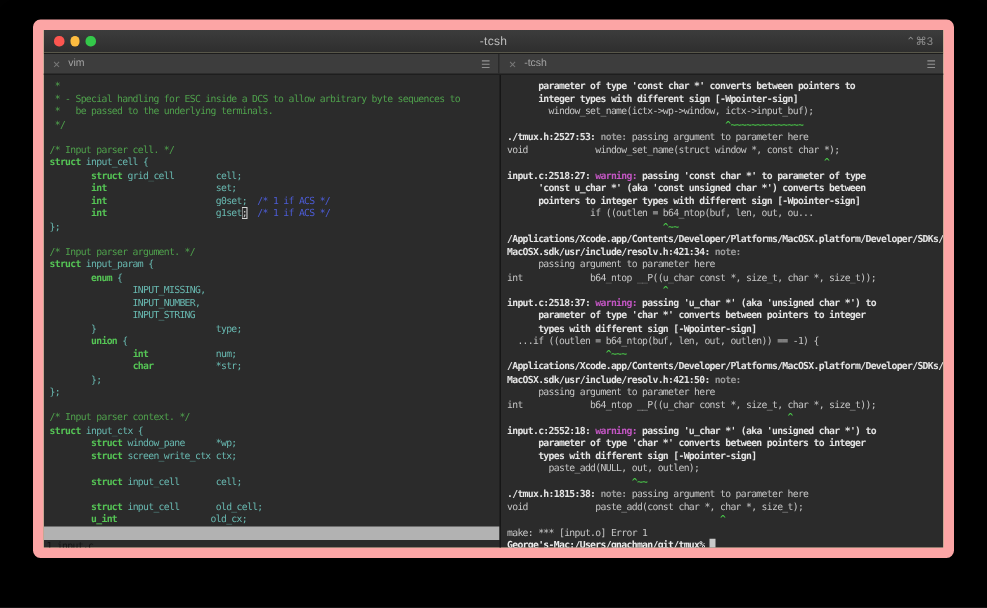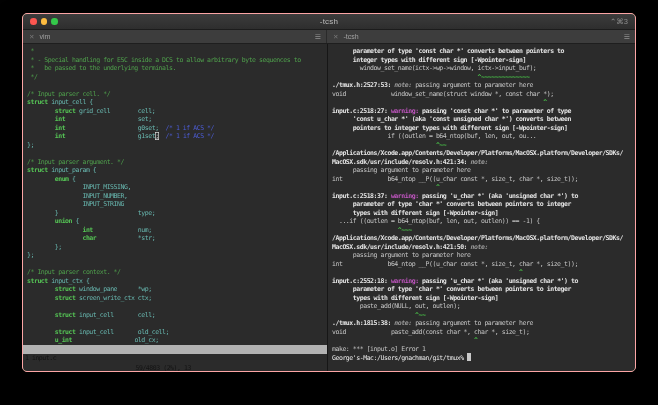--- a/index.html
+++ b/index.html
@@ -4,21 +4,21 @@
 <style>
   html,body{margin:0;padding:0;}
   body{
     width:658px;height:405px;background:#010101;overflow:hidden;
     font-family:"Liberation Sans", sans-serif;position:relative;
   }
   .window{
     position:absolute;left:22px;top:13px;width:614px;height:359px;
     border-radius:5px;background:#fef9c3;
     box-shadow:0 14px 28px rgba(0,0,0,.85), 0 2px 8px rgba(0,0,0,.7);
-    overflow:hidden;border:1px solid #fca5a5;box-sizing:border-box;
+    overflow:hidden;border:7px solid #fca5a5;box-sizing:border-box;
   }
   
   .titlebar{
     height:15px;background:linear-gradient(#3c3c3c,#2e2e2e);
     border-bottom:1px solid #1c1c1c;position:relative;
     display:flex;align-items:center;
   }
   .lights{display:flex;gap:4px;margin-left:7px;}
   .light{width:6.5px;height:6.5px;border-radius:50%;display:inline-block;}
   .light.red{background:#fc5650;}
@@ -52,23 +52,23 @@
   
   .c  {color:#4fa04c;}                      
   .k  {color:#55c455;font-weight:bold;}     
   .t  {color:#68b8b0;}                      
   .bc {color:#4c5cd6;}                      
   .cur{box-shadow:inset 0 0 0 .7px #d6d6d6;}
   
   .b  {color:#e4e4e4;font-weight:bold;}
   .n  {color:#c6c6c6;}
   .w  {color:#c356c3;font-weight:bold;}
-  .nt {color:#9a9a9a;font-weight:bold;font-style:italic;}
+  .nt {color:#9a9a9a;font-weight:bold;}
   .g  {color:#49c549;font-weight:bold;}
-  .p  {color:#ededed;font-weight:normal;}
+  .p  {color:#ededed;font-weight:bold;}
   .blk{display:inline-block;width:.62em;height:7.5px;background:#c9c9c9;vertical-align:-1px;}
   
   .statusbar{
     height:9.5px;background:#b2b2b2;color:#141414;position:relative;
     font-family:"DejaVu Sans Mono", monospace;font-size:6.5px;line-height:9.5px;
     letter-spacing:-0.45px;white-space:pre;
   }
   .statusbar .sb-left{position:absolute;left:2px;}
   .statusbar .sb-center{position:absolute;left:37%;}
 </style>

